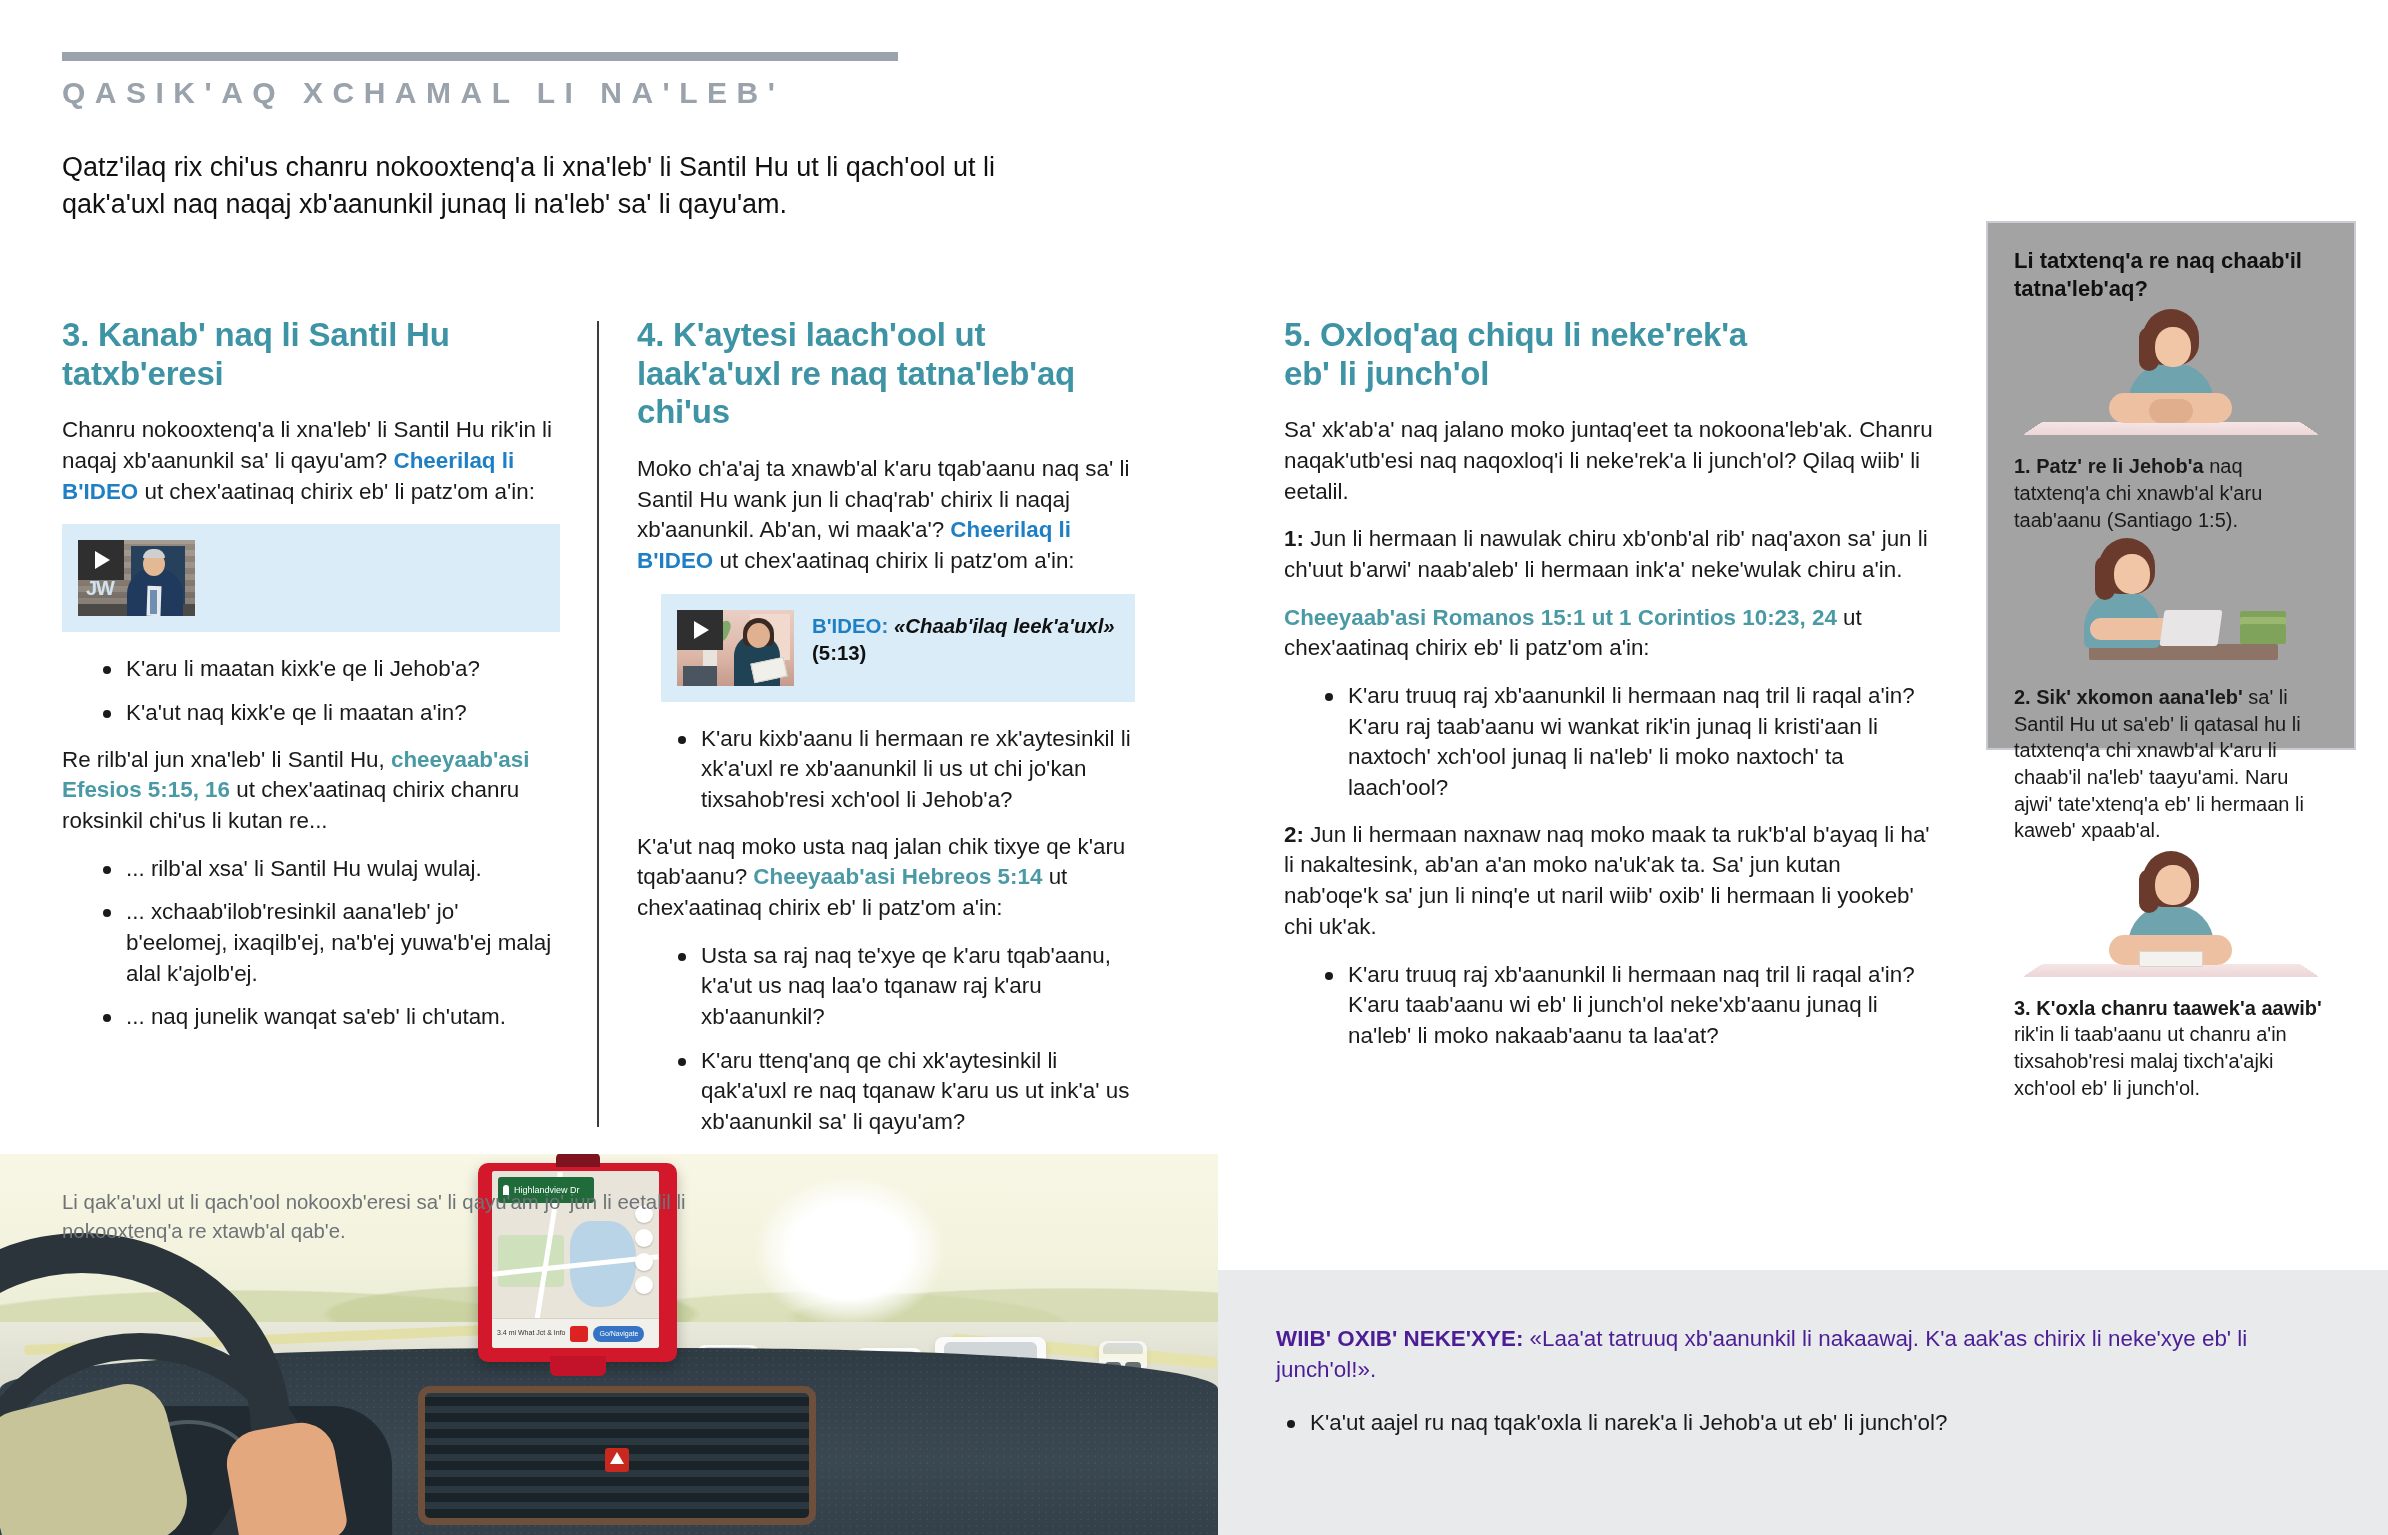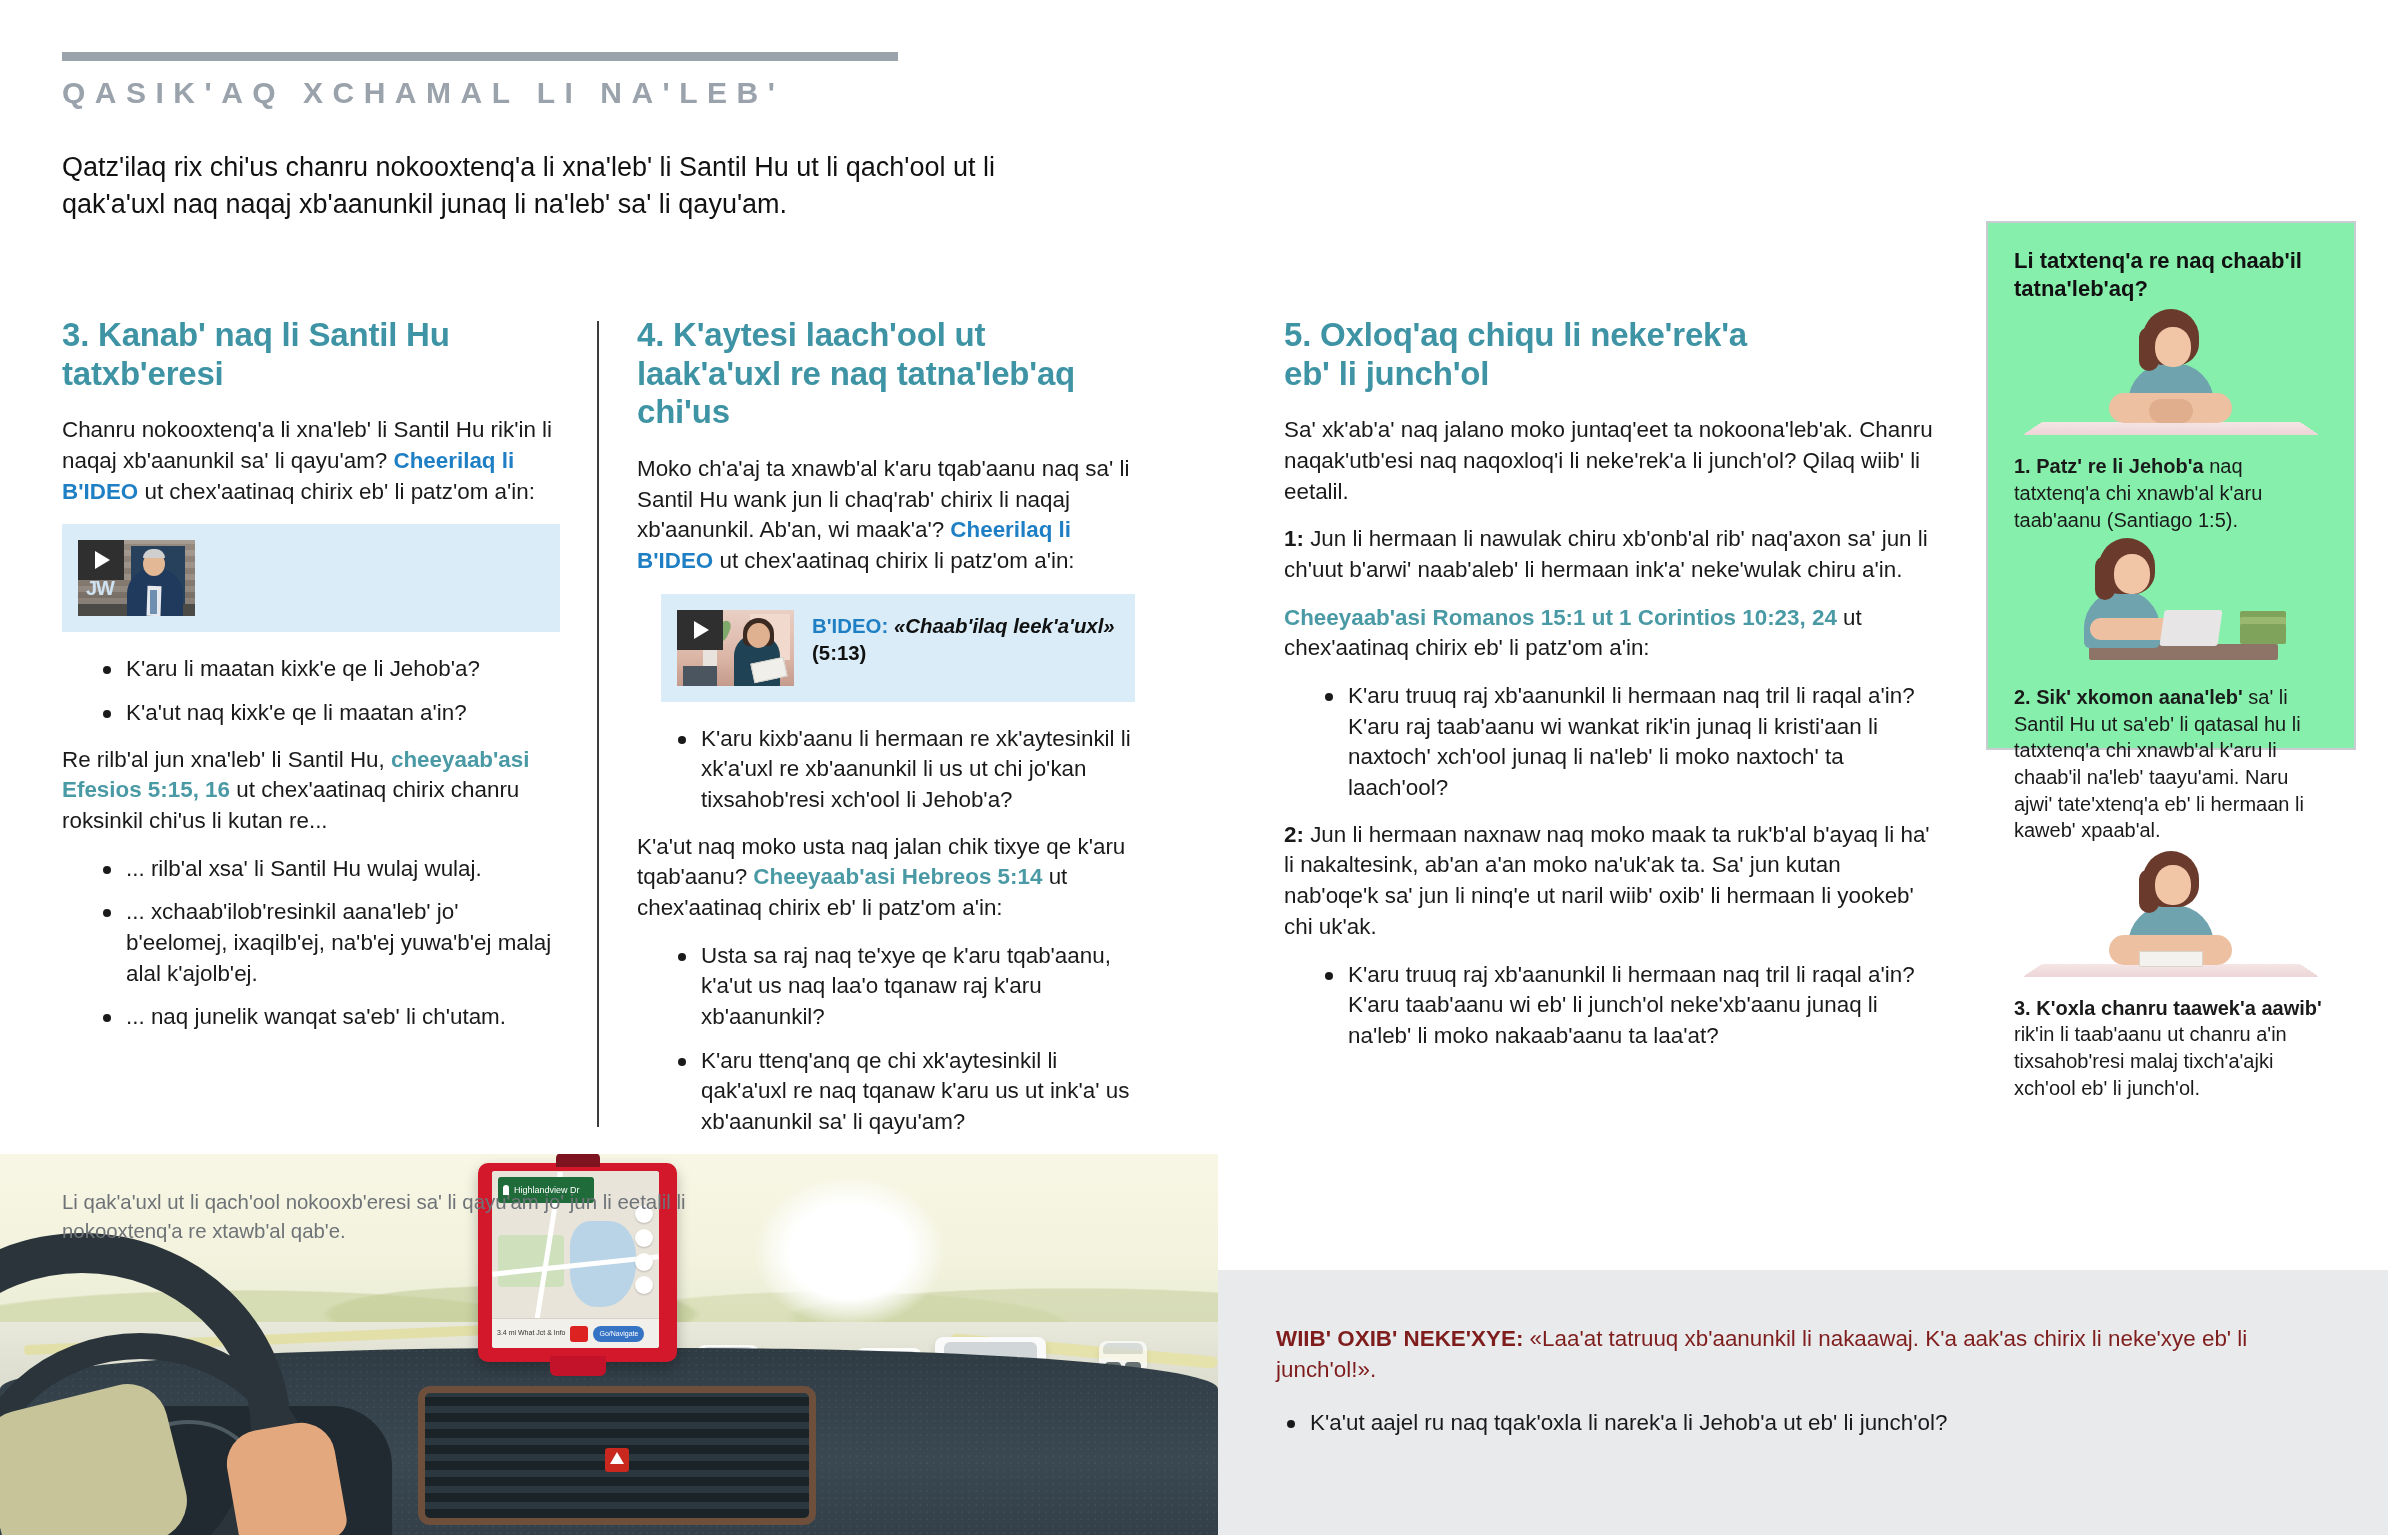--- a/index.html
+++ b/index.html
@@ -121,21 +121,21 @@
       background:#f0efe9; transform: rotate(-12deg); box-shadow:0 0 0 1px #cfcdc6 inset; }
   .t2 .laptop { position:absolute; left:6px; bottom:0; width:34px; height:20px; background:#4a5560; }
 
   
   .vrule { position: absolute; width: 2px; background: #3c3c3c; }
 
   
   #sidebar {
     position: absolute; left: 1986px; top: 221px;
     width: 370px; height: 529px;
-    border: 2px solid #c9ccd1; background: #86efac;
+    border: 2px solid #c9ccd1; background: #a3a3a3;
     padding: 24px 26px 18px 26px;
   }
   #sidebar-title { font-size: 22px; font-weight: 700; line-height: 1.26; color: #111; }
   .sb-item { margin-top: 14px; }
   .sb-art {
     position: relative; width: 100%; height: 127px; margin: 4px 0 10px 0;
   }
   .sb-text { font-size: 20px; line-height: 1.33; color: #1a1a1a; }
 
   
@@ -278,21 +278,21 @@
     position:absolute; left:62px; top:1188px; width:637px;
     font-size: 20.4px; line-height:1.42; color: #6e7377; z-index: 5;
   }
 
   
   #bottom-band {
     position:absolute; left:1218px; top:1270px; width:1170px; height:266px;
     background:#e8eaec;
   }
   #band-inner { position:absolute; left:58px; top:54px; width:995px; }
-  #band-p { font-size: 22.4px; line-height:1.38; color:#7f1d1d; }
+  #band-p { font-size: 22.4px; line-height:1.38; color:#4c1d95; }
   #band-p .ttl { font-weight:700; }
   ul.band-bl { list-style:none; margin-top: 22px; }
   ul.band-bl li { position:relative; padding-left:34px; font-size:22.4px; line-height:1.38; color:#1a1a1a; }
   ul.band-bl li::before { content:""; position:absolute; left:11px; top:12px;
     width:8px; height:8px; border-radius:50%; background:#1a1a1a; }
 </style>
 </head>
 <body>
 
 <div id="page">

